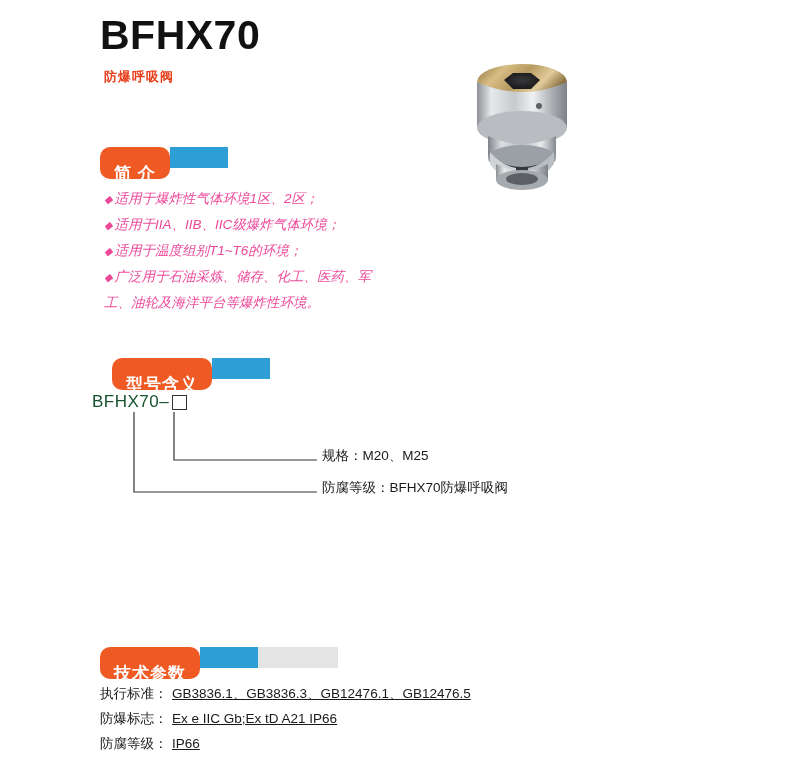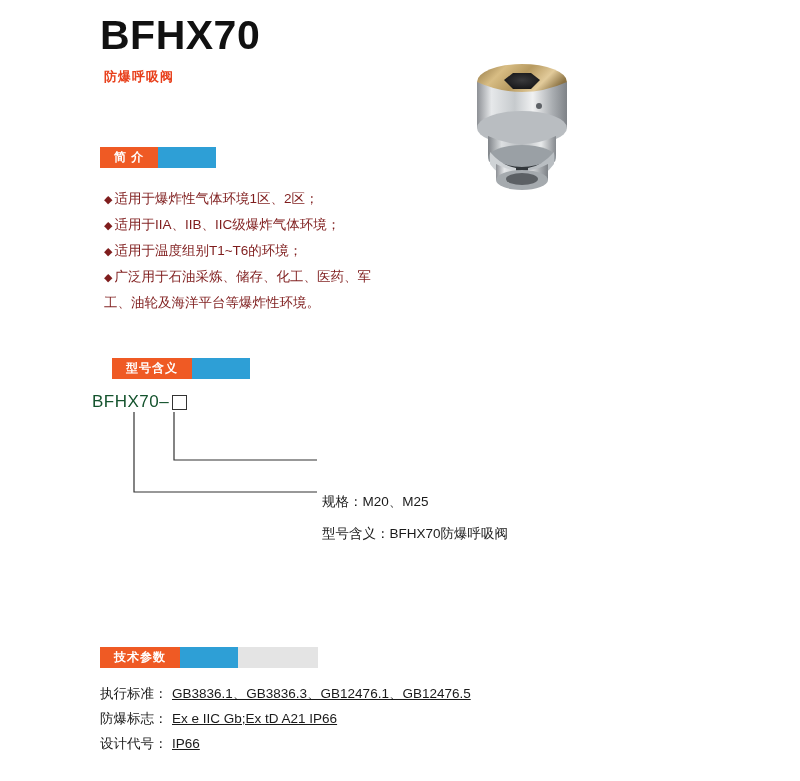--- a/index.html
+++ b/index.html
@@ -54,48 +54,50 @@
   
   .section-head {
     position: absolute;
     height: 21px;
     display: flex;
     align-items: stretch;
   }
   .section-head .tag {
     background: #ef5a24;
     color: #ffffff;
-    font-size: 12px;
+    font-size: 17px;
     font-weight: bold;
     line-height: 21px;
-    padding: 0 14px;
+    padding: 16px 14px;
     letter-spacing: 1px;
     white-space: nowrap;
+    border-radius: 10px;
   }
   .section-head .bar-blue {
     width: 58px;
     background: #2e9fd6;
   }
   .section-head .bar-grey {
     width: 80px;
     background: #e4e4e4;
   }
 
   
   .bullets {
     position: absolute;
     left: 104px;
     top: 186px;
     width: 330px;
   }
   .bullets .row {
     font-size: 13.5px;
     line-height: 26px;
-    color: #7f1d1d;
-    white-space: nowrap;
+    color: #ec4899;
+    white-space: nowrap;
+    font-style: italic;
   }
   .bullets .row .dot {
     font-size: 11px;
     margin-right: 2px;
   }
   .bullets .row.wrap {
     white-space: normal;
     width: 290px;
     line-height: 26px;
   }
@@ -123,21 +125,20 @@
     left: 92px;
     top: 404px;
     width: 460px;
     height: 110px;
   }
   .leader-label {
     position: absolute;
     font-size: 13.5px;
     color: #1a1a1a;
     white-space: nowrap;
-    margin-top: 46px;
   }
   #label-spec { left: 322px; top: 447px; }
   #label-design { left: 322px; top: 479px; }
 
   
   .tech-list {
     position: absolute;
     left: 100px;
     top: 681px;
     width: 560px;
@@ -238,33 +239,33 @@
     <span class="box"></span>
   </div>
 
   <svg class="leader-svg" viewBox="0 0 460 110">
 
     <path d="M82 8 L82 56 L225 56" stroke="#333" stroke-width="1.2" fill="none"></path>
     <path d="M42 8 L42 88 L225 88" stroke="#333" stroke-width="1.2" fill="none"></path>
   </svg>
 
   <div class="leader-label" id="label-spec">规格：M20、M25</div>
-  <div class="leader-label" id="label-design">型号含义：BFHX70防爆呼吸阀</div>
+  <div class="leader-label" id="label-design">防腐等级：BFHX70防爆呼吸阀</div>
 
   <div class="section-head" style="left:100px; top:647px;">
     <div class="tag">技术参数</div>
     <div class="bar-blue"></div>
     <div class="bar-grey"></div>
   </div>
 
   <div class="tech-list">
     <div class="trow">
       <span class="tlabel">执行标准：</span><span>GB3836.1、GB3836.3、GB12476.1、GB12476.5</span>
     </div>
     <div class="trow">
       <span class="tlabel">防爆标志：</span><span>Ex e IIC Gb;Ex tD A21 IP66</span>
     </div>
     <div class="trow">
-      <span class="tlabel">设计代号：</span><span>IP66</span>
+      <span class="tlabel">防腐等级：</span><span>IP66</span>
     </div>
   </div>
 
 </div>
 
 </body></html>

